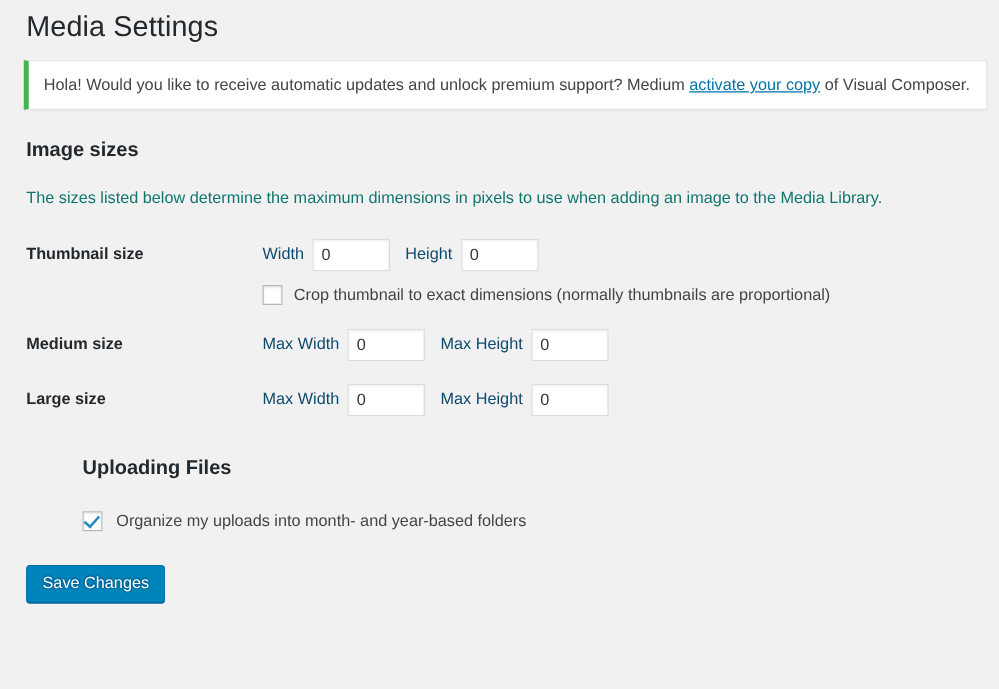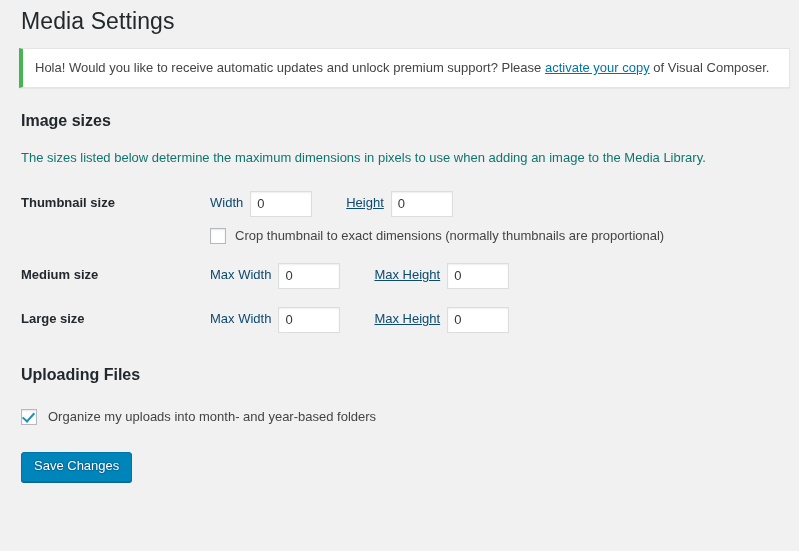--- a/index.html
+++ b/index.html
@@ -114,21 +114,21 @@
     border: 1px solid #ddd;
     background: #fff;
     color: #32373c;
     font-family: "Liberation Sans", sans-serif;
     font-size: 13px;
     line-height: 20px;
     box-shadow: inset 0 1px 2px rgba(0,0,0,.07);
     border-radius: 0;
     outline: none;
   }
-  .gap-left { margin-left: 34px; text-decoration: underline; }
+  .gap-left { margin-left: 12px; }
 
   .check-row {
     display: flex;
     align-items: center;
     margin-top: 11px;
   }
   .check-label {
     font-size: 13px;
     color: #444;
     margin-left: 9px;
@@ -154,20 +154,21 @@
     width: 5px;
     height: 10px;
     border: solid #1e8cbe;
     border-width: 0 2px 2px 0;
     transform: rotate(42deg);
   }
 
   
   .upload-section {
     margin-top: 20px;
+    margin-left: 45px;
   }
   .upload-check {
     display: flex;
     margin: 23px 0 0 21px;
   }
   .upload-check .check-label { margin-left: 11px; }
 
   
   .submit-wrap {
     margin: 27px 0 0 21px;
@@ -190,21 +191,21 @@
   }
 </style>
 </head>
 <body>
 
 <div class="wrap">
 
   <h1 class="page-title">Media Settings</h1>
 
   <div class="notice">
-    <p><span>Hola! Would you like to receive automatic updates and unlock premium support? Please </span><a href="#">activate your copy</a><span> of Visual Composer.</span></p>
+    <p><span>Hola! Would you like to receive automatic updates and unlock premium support? Medium </span><a href="#">activate your copy</a><span> of Visual Composer.</span></p>
   </div>
 
   <h2 class="section-heading">Image sizes</h2>
   <p class="intro-text">The sizes listed below determine the maximum dimensions in pixels to use when adding an image to the Media Library.</p>
 
   <table class="form-table">
     <tbody>
       <tr>
         <th>Thumbnail size</th>
         <td>

